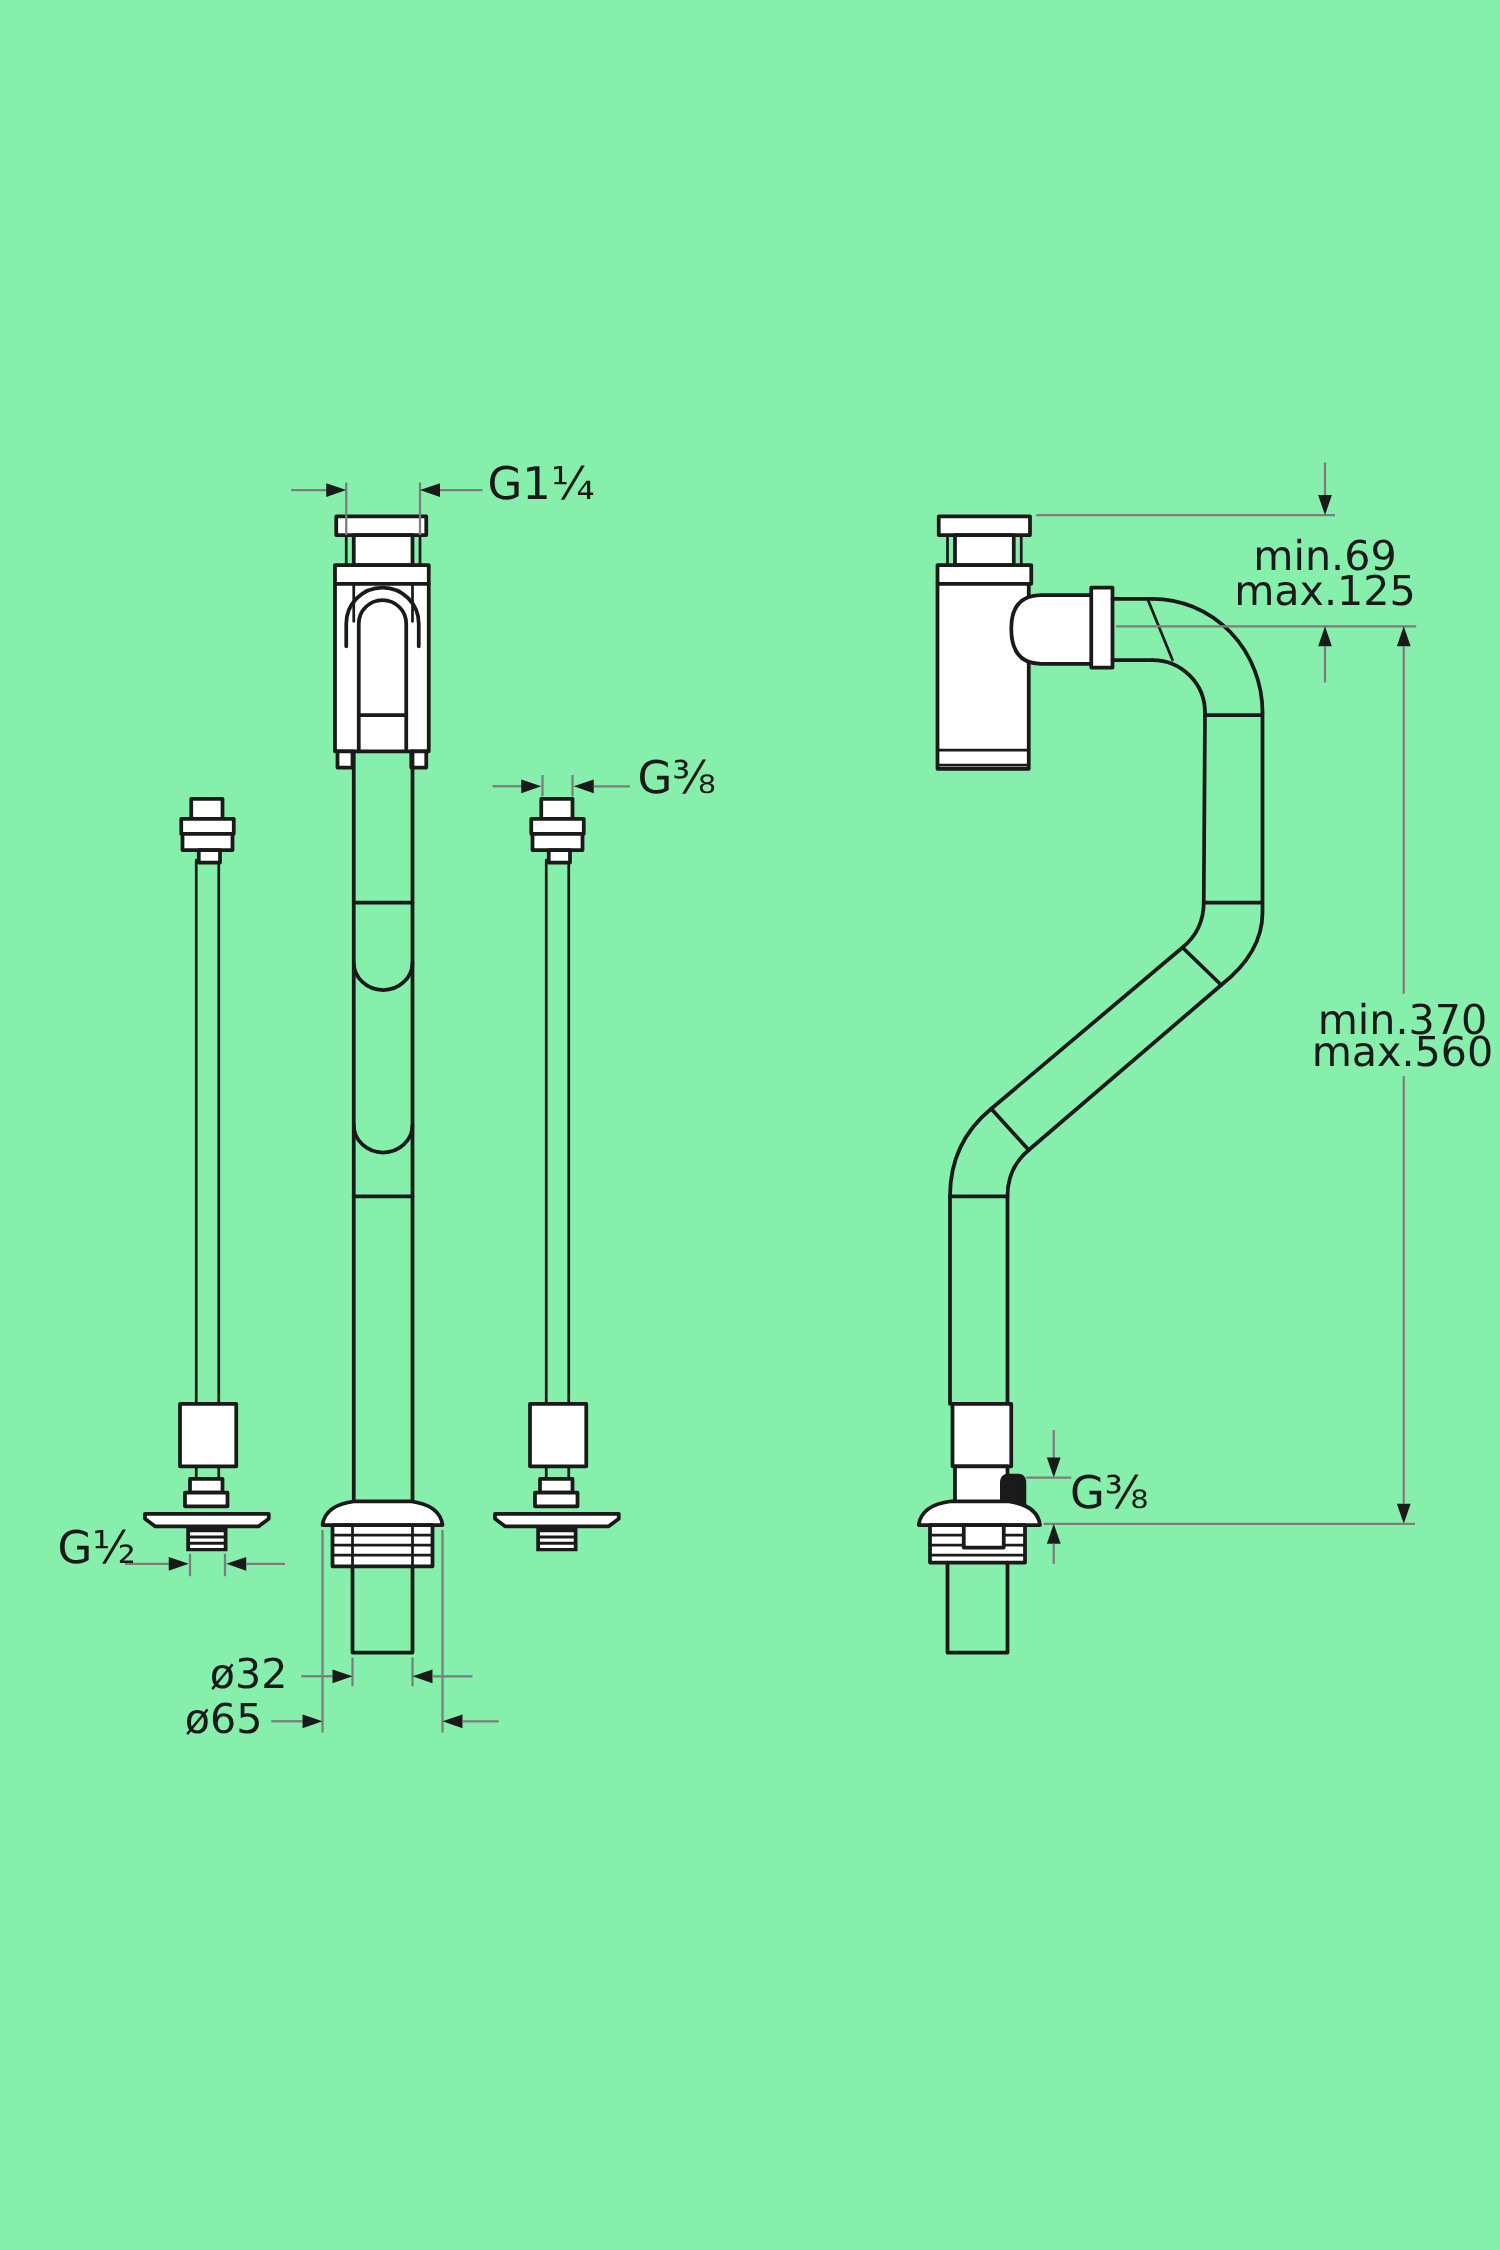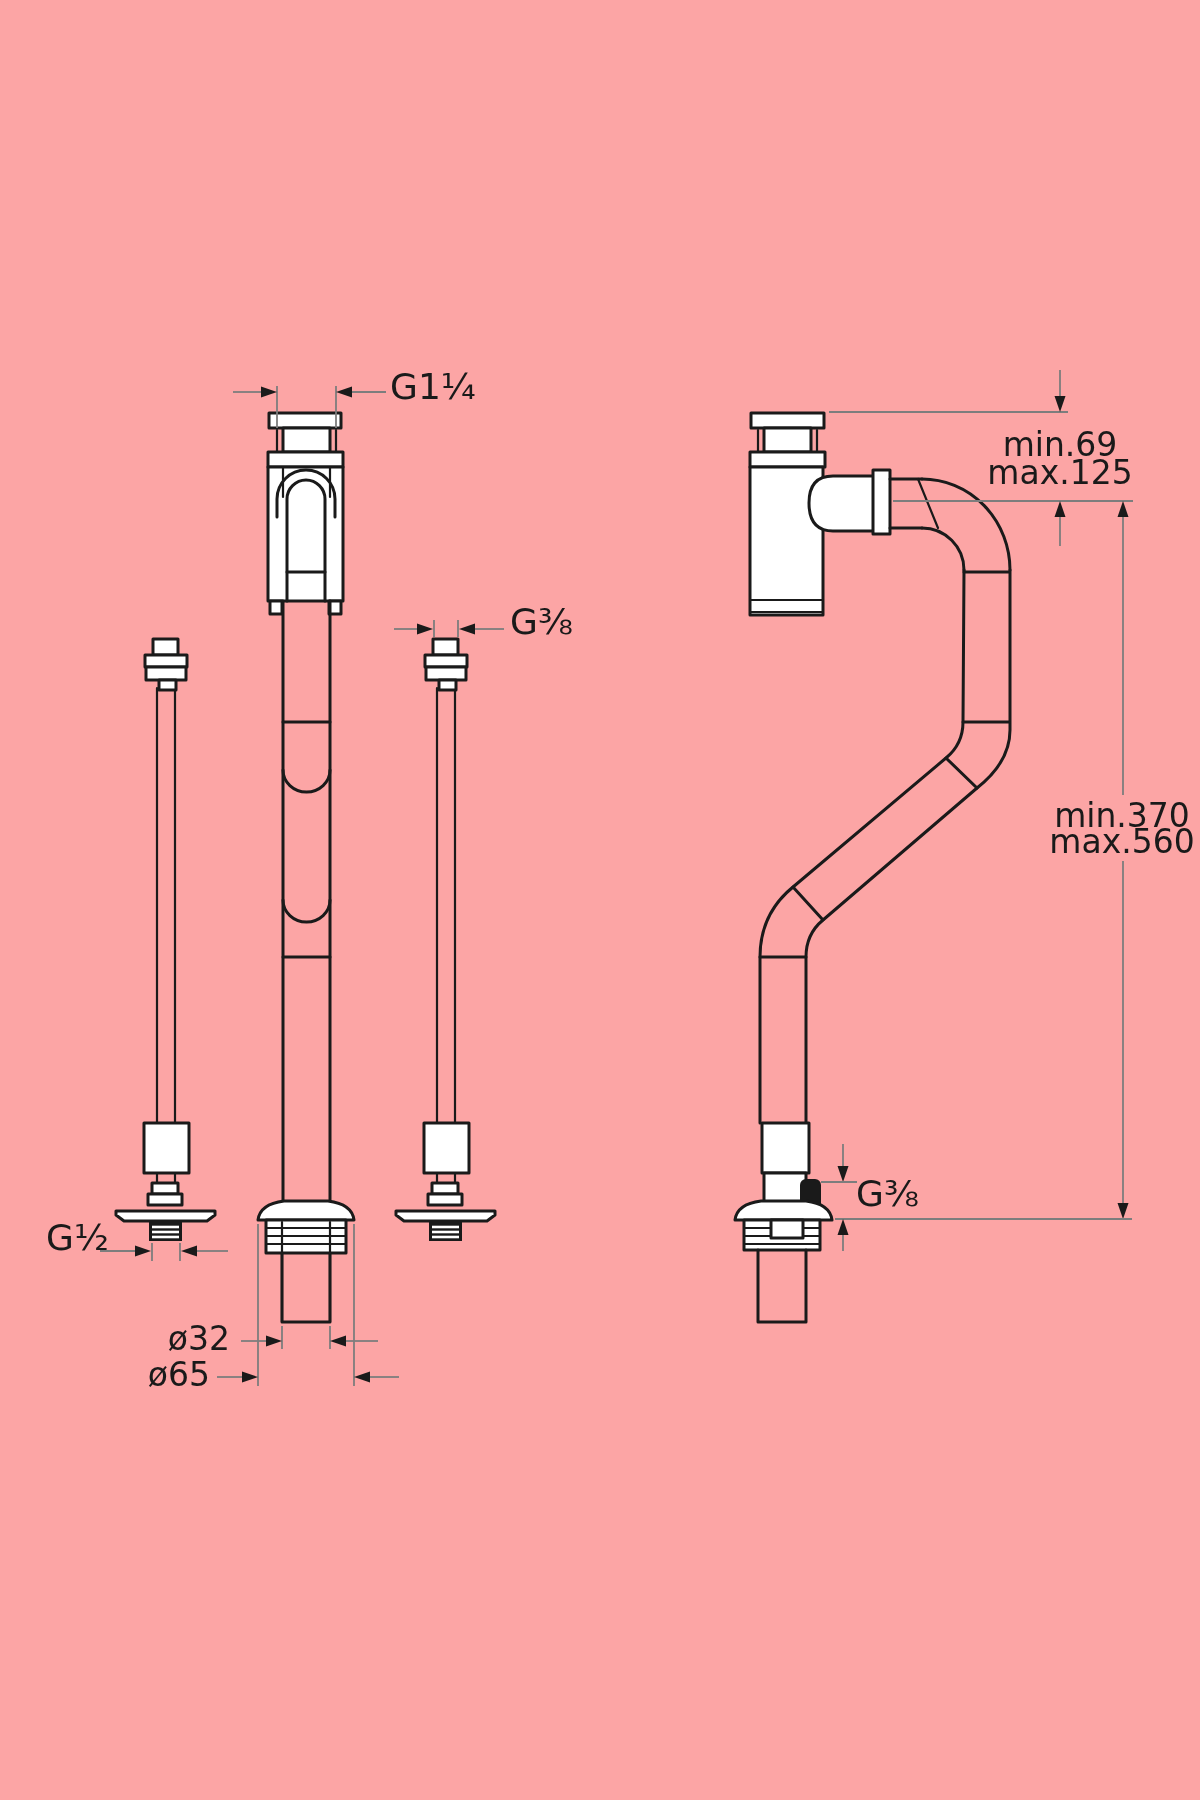--- a/index.html
+++ b/index.html
@@ -1,16 +1,16 @@
 <!DOCTYPE html>
 <html><head>
 <meta charset="utf-8">
 <style>
   html,body{margin:0;padding:0;background:#ffffff;}
-  .canvas{position:relative;width:1200px;height:1800px;background:#fca5a5;overflow:hidden;}
+  .canvas{position:relative;width:1200px;height:1800px;background:#86efac;overflow:hidden;}
   svg{display:block;}
   .s3{stroke:#1a1a1a;stroke-width:3;fill:none;stroke-linecap:round;stroke-linejoin:round;}
   .s2{stroke:#1a1a1a;stroke-width:2.2;fill:none;stroke-linecap:round;}
   .sw{stroke:#1a1a1a;stroke-width:3;fill:#ffffff;stroke-linejoin:round;}
   .dk{fill:#1a1a1a;stroke:#1a1a1a;stroke-width:2;}
   .wl{stroke:#ffffff;stroke-width:2.6;fill:none;}
   .dim{stroke:#7d7d7d;stroke-width:1.8;fill:none;}
   .ah{fill:#1a1a1a;stroke:none;}
   text.lbl{font-family:"DejaVu Sans",sans-serif;fill:#1a1a1a;}
   .f1{font-size:36px;}

